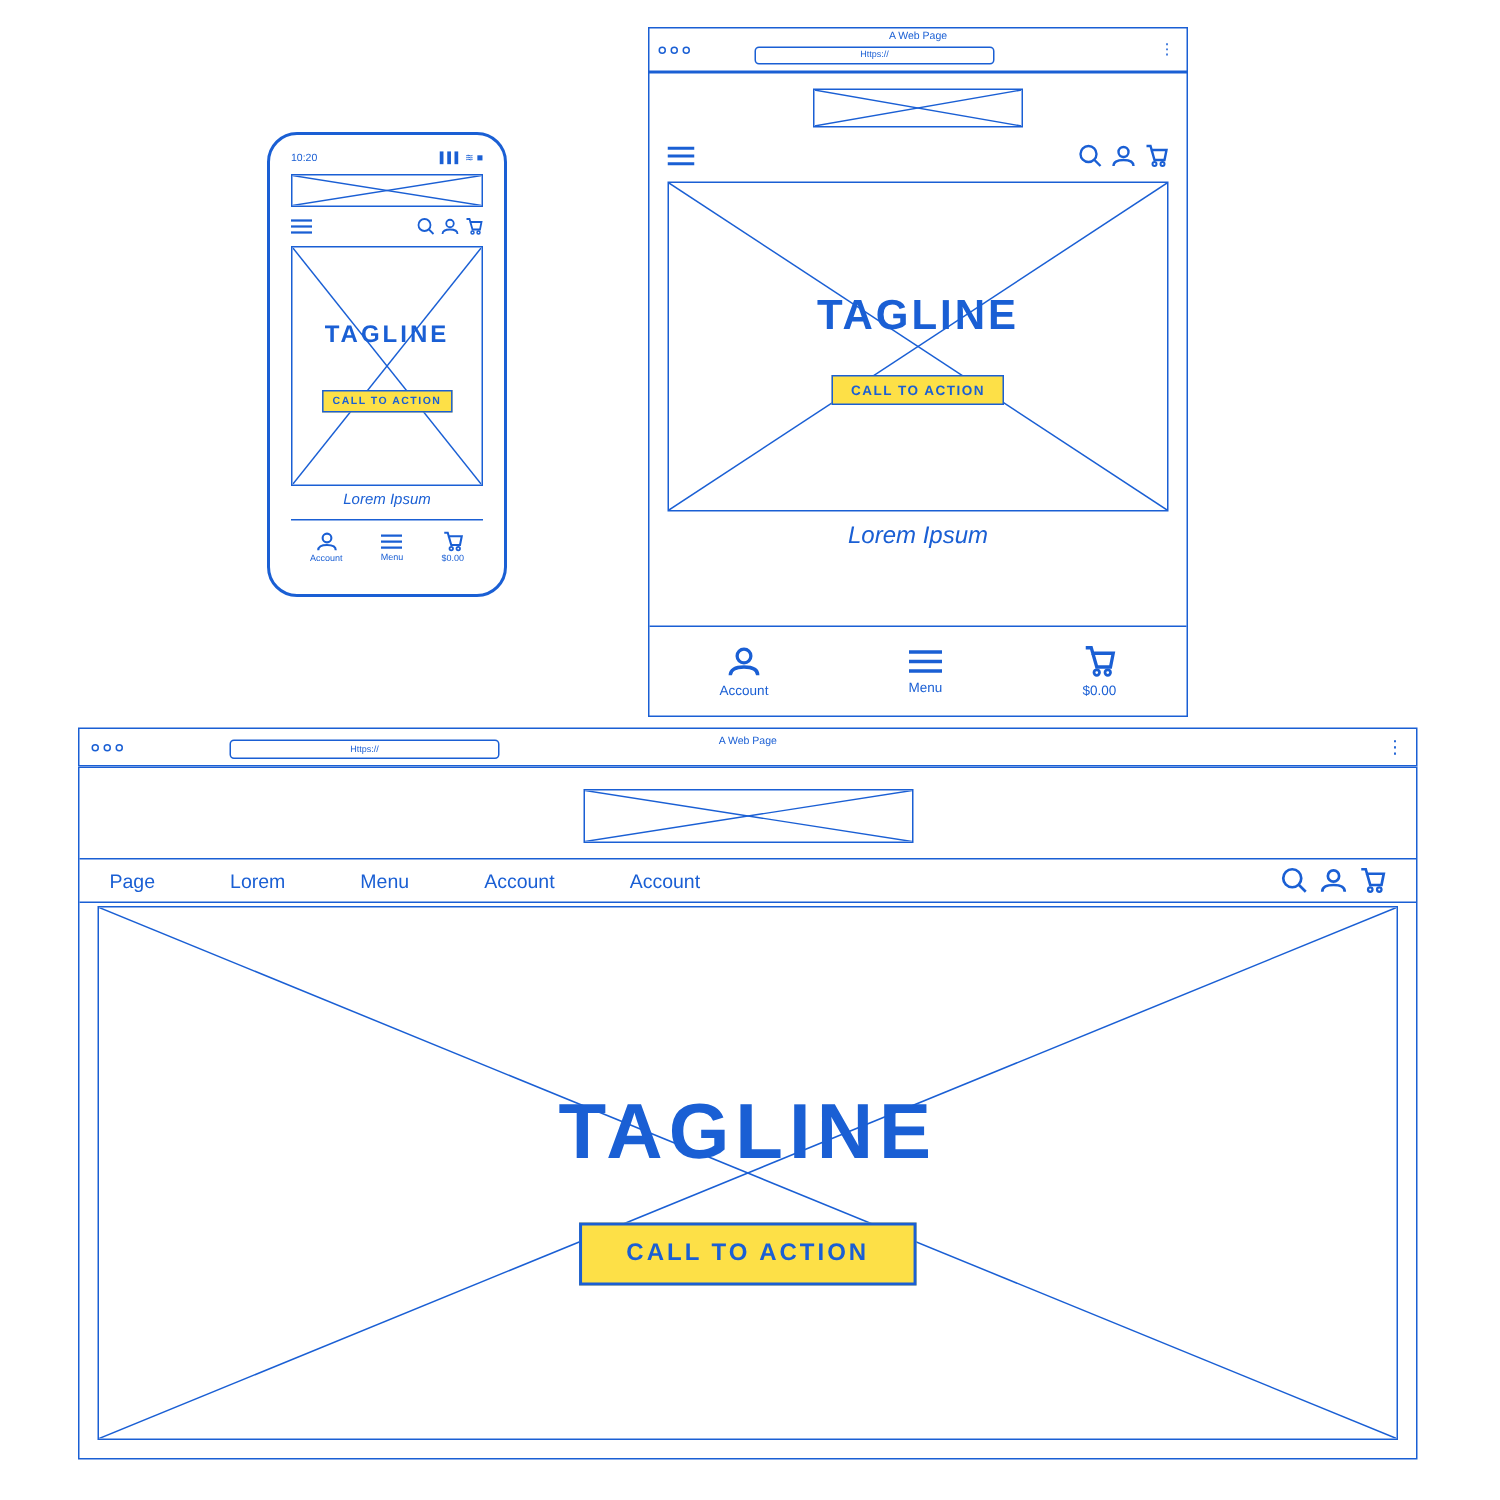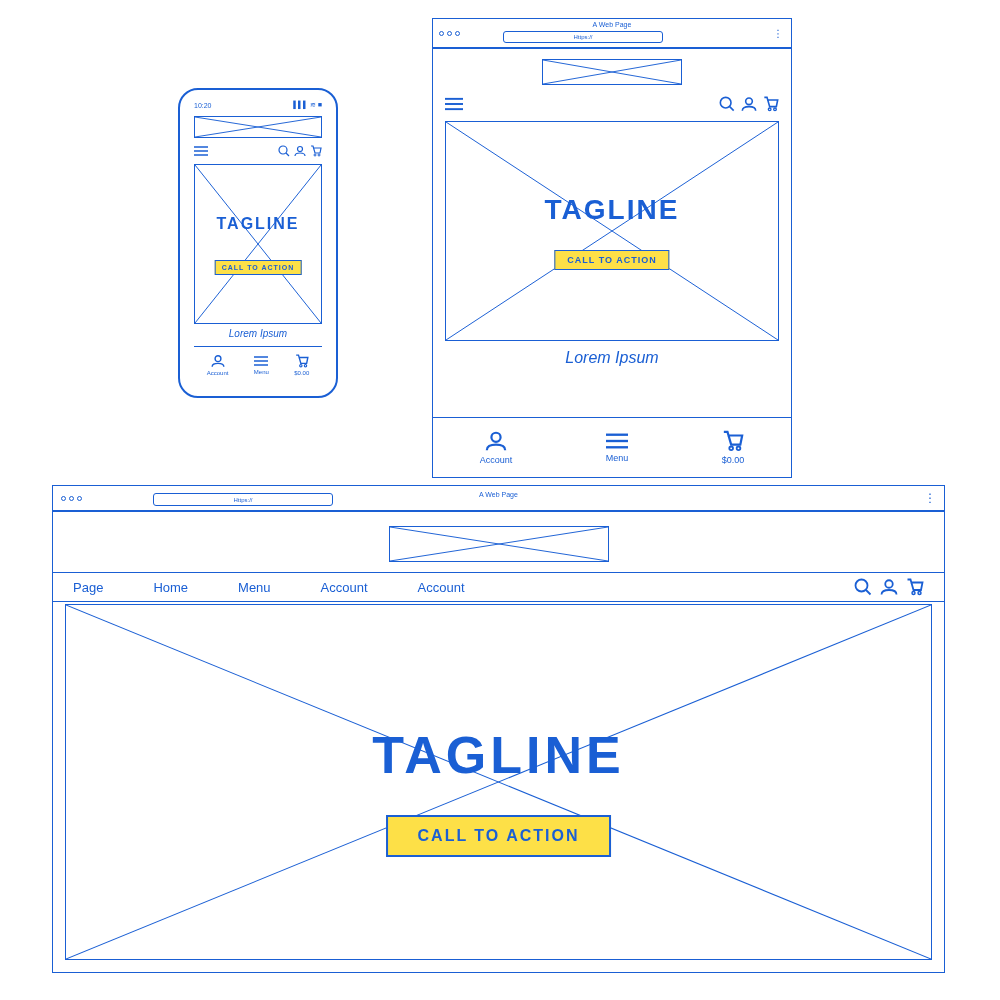--- a/index.html
+++ b/index.html
@@ -577,21 +577,21 @@
       <div class="cross-box">
         <svg viewBox="0 0 220 36" preserveAspectRatio="none">
           <line x1="0" y1="0" x2="220" y2="36" stroke="#1a5fd4" stroke-width="1"></line>
           <line x1="220" y1="0" x2="0" y2="36" stroke="#1a5fd4" stroke-width="1"></line>
         </svg>
       </div>
     </div>
 
     <div class="desktop-nav">
       <span class="desktop-nav-item">Page</span>
-      <span class="desktop-nav-item">Home</span>
+      <span class="desktop-nav-item">Lorem</span>
       <span class="desktop-nav-item">Menu</span>
       <span class="desktop-nav-item">Account</span>
       <span class="desktop-nav-item">Account</span>
       <div class="desktop-nav-icons">
         <svg width="18" height="18" viewBox="0 0 12 12">
           <circle cx="5" cy="5" r="4" stroke="#1a5fd4" stroke-width="1.2" fill="none"></circle>
           <line x1="8" y1="8" x2="11" y2="11" stroke="#1a5fd4" stroke-width="1.2"></line>
         </svg>
         <svg width="18" height="18" viewBox="0 0 12 12">
           <circle cx="6" cy="4" r="2.5" stroke="#1a5fd4" stroke-width="1.2" fill="none"></circle>

